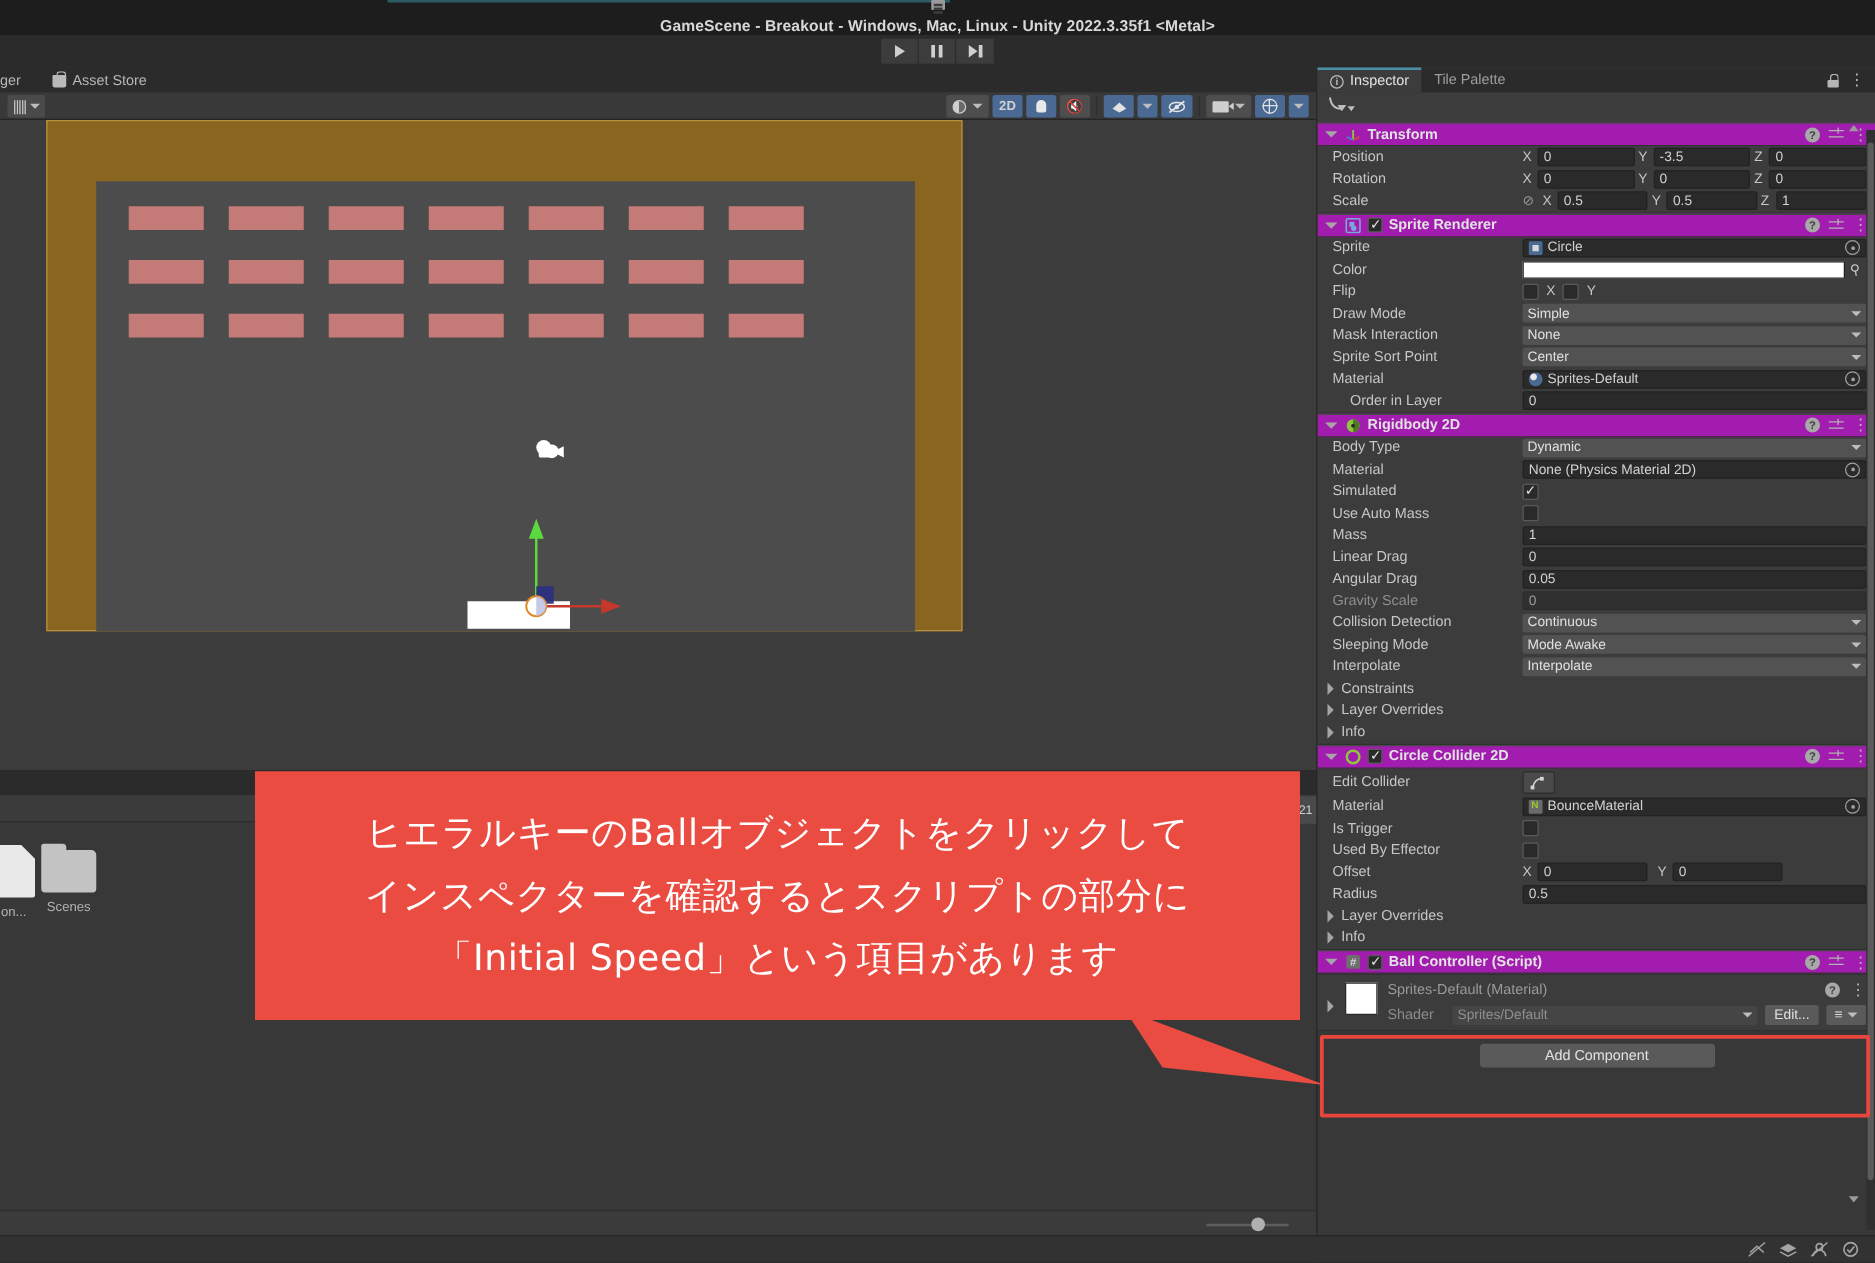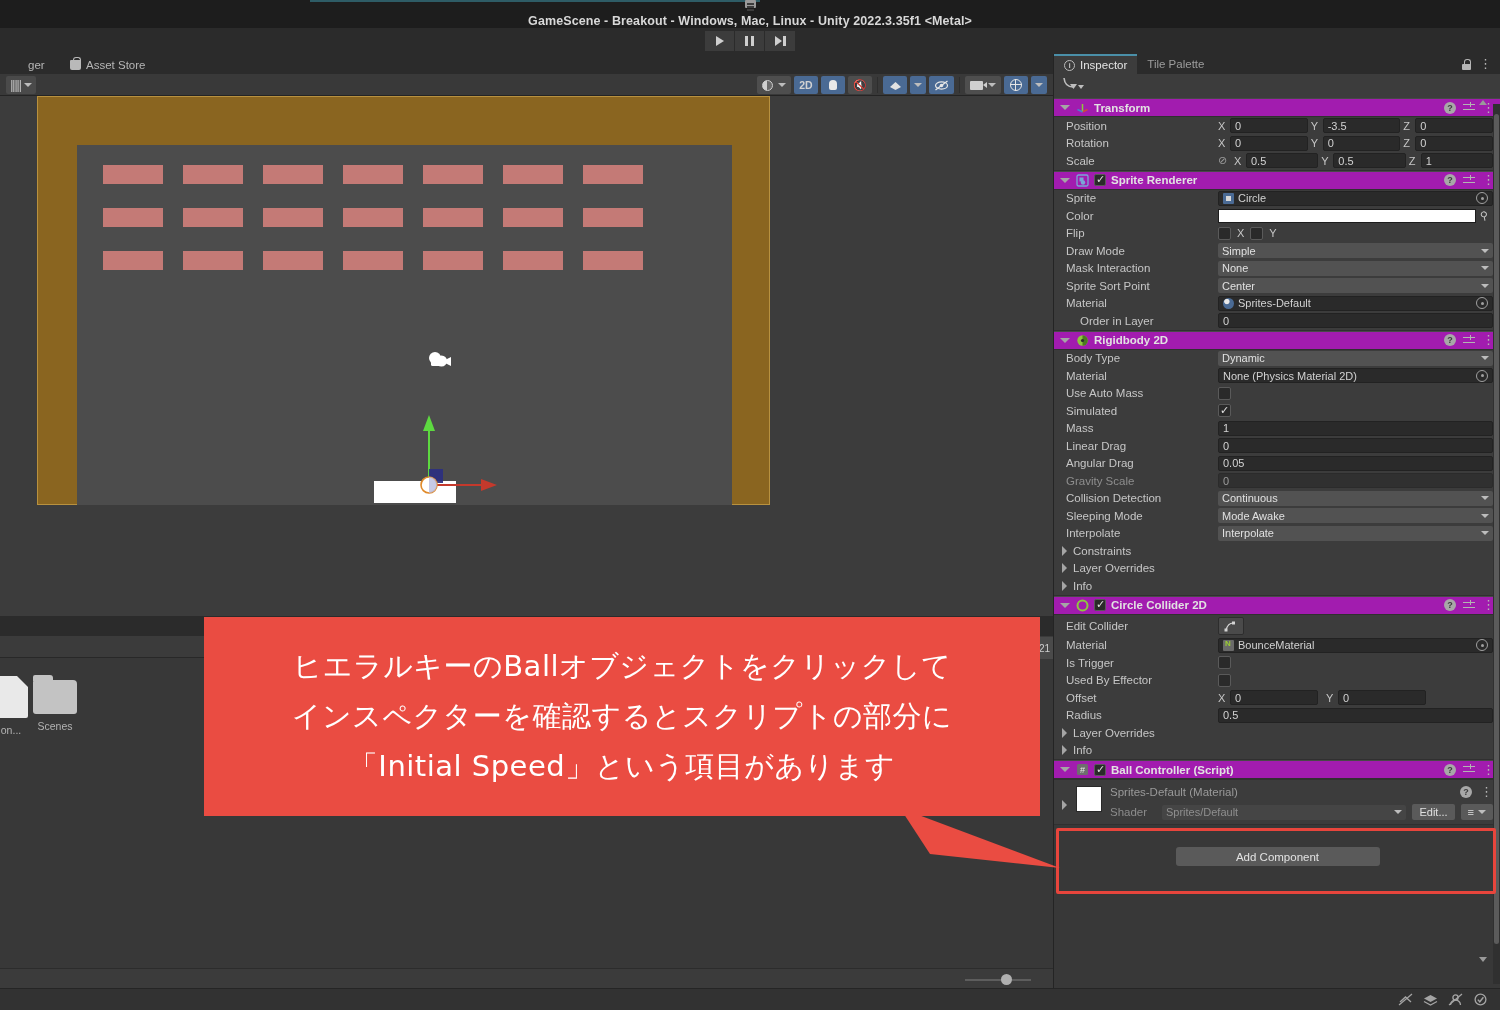--- a/index.html
+++ b/index.html
@@ -32,21 +32,21 @@
   .step:after { content:"";position:absolute;right:0;top:0;width:2.5px;height:10px;background:#cfcfcf;}
 
   .tb-right { position:absolute; right:6px; top:31px; display:flex; align-items:center; gap:4px; }
   .tb-sq { width:26px; height:19px; background:#3c3c3c; border-radius:2px; display:flex;align-items:center;justify-content:center; cursor:pointer;}
   .tb-drop { height:19px; background:#3c3c3c; border-radius:2px; display:flex; align-items:center;
       padding:0 6px; gap:12px; font-size:11px; color:#c9c9c9; cursor:pointer; }
   .caret { width:0;height:0;border-left:4px solid transparent;border-right:4px solid transparent;border-top:4px solid #bdbdbd;}
 
   
   .lefttabs { position:absolute; left:0; top:54px; width:1053px; height:20px; background:#2b2b2b; }
-  .ltab { position:absolute; top:2px; height:18px; display:flex; align-items:center; gap:5px; font-size:11.5px; color:#b6b6b6;padding-left:28px;}
+  .ltab { position:absolute; top:2px; height:18px; display:flex; align-items:center; gap:5px; font-size:11.5px; color:#b6b6b6;}
   .bag { width:11px;height:10px;background:#b9b9b9;border-radius:1px 1px 2px 2px; position:relative;}
   .bag:before{content:"";position:absolute;left:2.5px;top:-3.5px;width:6px;height:5px;border:1.5px solid #b9b9b9;border-bottom:none;border-radius:3px 3px 0 0;}
 
   
   .scenetoolbar { position:absolute; left:0; top:74px; width:1053px; height:22px; background:#393939; border-bottom:1px solid #242424;}
   .st-left { position:absolute; left:6px; top:2px; width:30px; height:18px; background:#4a4a4a; border-radius:2px;
       display:flex;align-items:center;justify-content:center;gap:3px; cursor:pointer;}
   .wave { font-size:12px; color:#c9c9c9; letter-spacing:-1px; }
   .st-right { position:absolute; right:6px; top:2px; display:flex; align-items:center; gap:3px; }
   .stbtn { height:18px; min-width:24px; background:#4e4e4e; border-radius:2px; display:flex;align-items:center;justify-content:center;
@@ -166,22 +166,22 @@
   .icon-cs:after{content:"#";position:absolute;left:2px;top:-2px;font-size:9px;color:#d8d8d8;}
 
   .comp-icon { width:13px; height:13px; flex:none; }
 
   .highlight-box { position:absolute; left:1056px; top:828px; width:440px; height:66px;
       border:3px solid #e8453c; border-radius:2px; pointer-events:none; z-index:40; }
 
   .matpreview { width:26px;height:26px;background:#ffffff;border:1px solid #2a2a2a;}
   .editbtn { height:16px; background:#5a5a5a; border-radius:2px; color:#e0e0e0; font-size:11px;
       display:flex;align-items:center;padding:0 7px; cursor:pointer;}
-  .addcomp { width:204px; height:19px; background:#5a5a5a; border-radius:3px; color:#e2e2e2; font-size:11.5px;
-      display:flex;align-items:center;justify-content:center; margin:22px auto 0; cursor:pointer;}
+  .addcomp { width:188px; height:19px; background:#5a5a5a; border-radius:3px; color:#e2e2e2; font-size:11.5px;
+      display:flex;align-items:center;justify-content:center; margin:10px auto 0; cursor:pointer;}
 
   .insp-status { position:absolute; left:1053px; bottom:0; width:447px; height:22px; background:#323232; border-top:1px solid #252525;
       display:flex; align-items:center; justify-content:flex-end; gap:10px; padding-right:12px;}
   .sicon { width:15px;height:13px; opacity:.85; cursor:pointer;}
 
   
   .callout { position:absolute; left:204px; top:617px; width:836px; height:199px; background:#ea4c42; z-index:50;
       display:flex; flex-direction:column; align-items:center; justify-content:center; gap:10px;}
   .callout .line { color:#ffffff; font-size:29px; font-weight:500; letter-spacing:.5px; white-space:nowrap;
       font-family:"DejaVu Sans","Liberation Sans",sans-serif;}
@@ -554,26 +554,26 @@
             </span>
           </div>
           <div class="row">
             <span class="lbl">Material</span>
             <span class="objfield" style="">
               <span>None (Physics Material 2D)</span>
               <span class="selc"></span>
             </span>
           </div>
           <div class="row">
+            <span class="lbl">Simulated</span>
+            <span class="smallchk on"></span>
+          </div>
+          <div class="row">
             <span class="lbl">Use Auto Mass</span>
             <span class="smallchk"></span>
-          </div>
-          <div class="row">
-            <span class="lbl">Simulated</span>
-            <span class="smallchk on"></span>
           </div>
           <div class="row">
             <span class="lbl">Mass</span>
             <span class="fld flex" style="">
               <span style="">1</span>
             </span>
           </div>
           <div class="row">
             <span class="lbl">Linear Drag</span>
             <span class="fld flex" style="">

